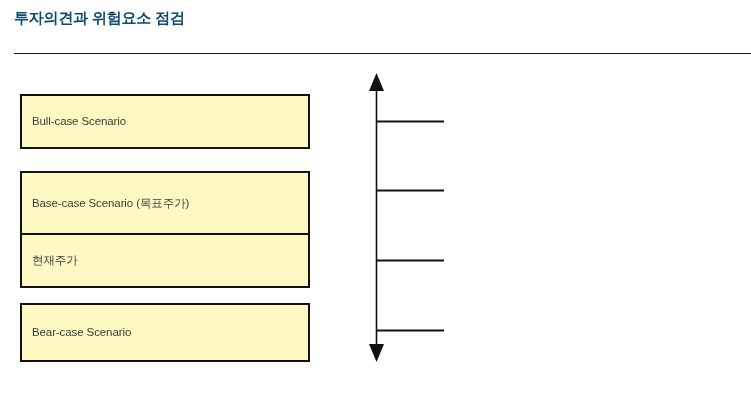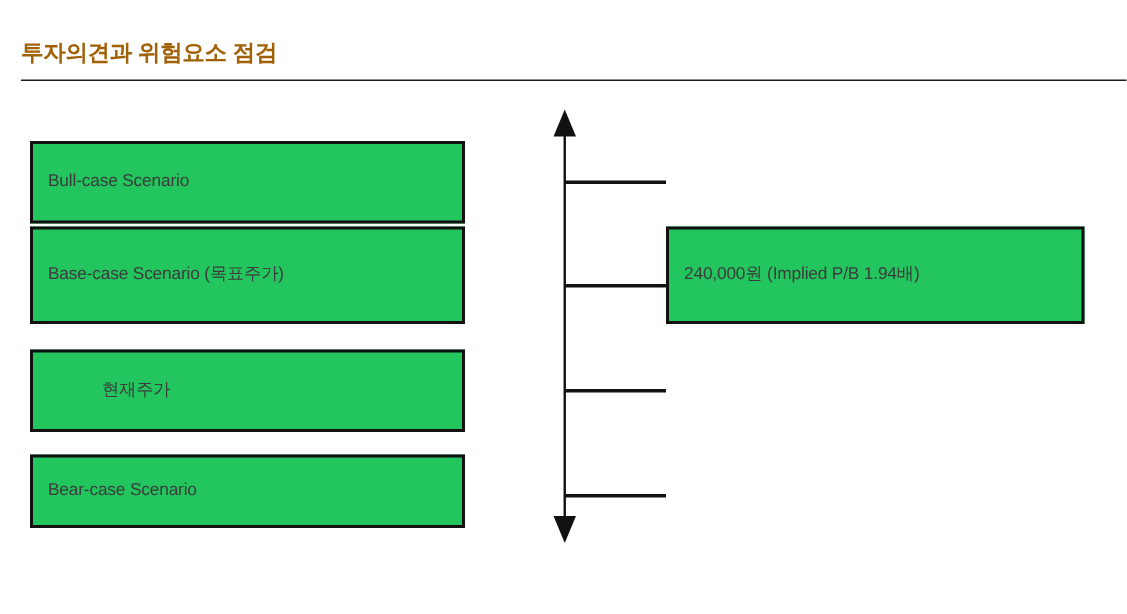--- a/index.html
+++ b/index.html
@@ -19,24 +19,24 @@
   #title-block {
     position: absolute;
     left: 0;
     top: 0;
     width: 751px;
     height: 56px;
   }
   #page-title {
     position: absolute;
     left: 14px;
-    top: 26px;
+    top: 9px;
     font-size: 15px;
     font-weight: bold;
-    color: #a16207;
+    color: #0c4a6e;
     letter-spacing: -0.2px;
     white-space: nowrap;
   }
   #title-rule {
     position: absolute;
     left: 14px;
     top: 53px;
     width: 737px;
     height: 0;
     border-top: 1.5px solid #1a1a1a;
@@ -47,41 +47,41 @@
     position: absolute;
     left: 0;
     top: 0;
     width: 751px;
     height: 409px;
   }
 
   .node-box {
     position: absolute;
     box-sizing: border-box;
-    background: #22c55e;
+    background: #fef9c3;
     border: 2.5px solid #111111;
     display: flex;
     align-items: center;
   }
   .node-box .node-label {
     padding-left: 10px;
     font-size: 11.5px;
     color: #3b3b3b;
     line-height: 1.25;
     white-space: nowrap;
     letter-spacing: -0.1px;
   }
 
   .left-box  { left: 20px;  width: 290px; }
   .right-box { left: 444px; width: 279px; }
 
   .row-0 { top: 94px;  height: 55px; }
-  .row-1 { top: 151px; height: 65px; }
-  .row-2 { top: 233px; height: 55px; padding-left: 36px; }
-  .row-3 { top: 303px; height: 49px; }
+  .row-1 { top: 171px; height: 65px; }
+  .row-2 { top: 233px; height: 55px; }
+  .row-3 { top: 303px; height: 59px; }
 
   
   #axis-svg {
     position: absolute;
     left: 0;
     top: 0;
     width: 751px;
     height: 409px;
     pointer-events: none;
   }
@@ -116,17 +116,14 @@
     <polygon points="376.5,73 369,91 384,91" fill="#111111"></polygon>
 
     <polygon points="376.5,362 369,344 384,344" fill="#111111"></polygon>
 
     <line x1="376.5" y1="121.5" x2="444" y2="121.5" stroke="#111111" stroke-width="2.2"></line>
     <line x1="376.5" y1="190.5" x2="444" y2="190.5" stroke="#111111" stroke-width="2.2"></line>
     <line x1="376.5" y1="260.5" x2="444" y2="260.5" stroke="#111111" stroke-width="2.2"></line>
     <line x1="376.5" y1="330.5" x2="444" y2="330.5" stroke="#111111" stroke-width="2.2"></line>
   </svg>
 
-  <div class="node-box right-box row-1">
-    <span class="node-label">240,000원 (Implied P/B 1.94배)</span>
-  </div>
 
 </div>
 
 </body></html>

